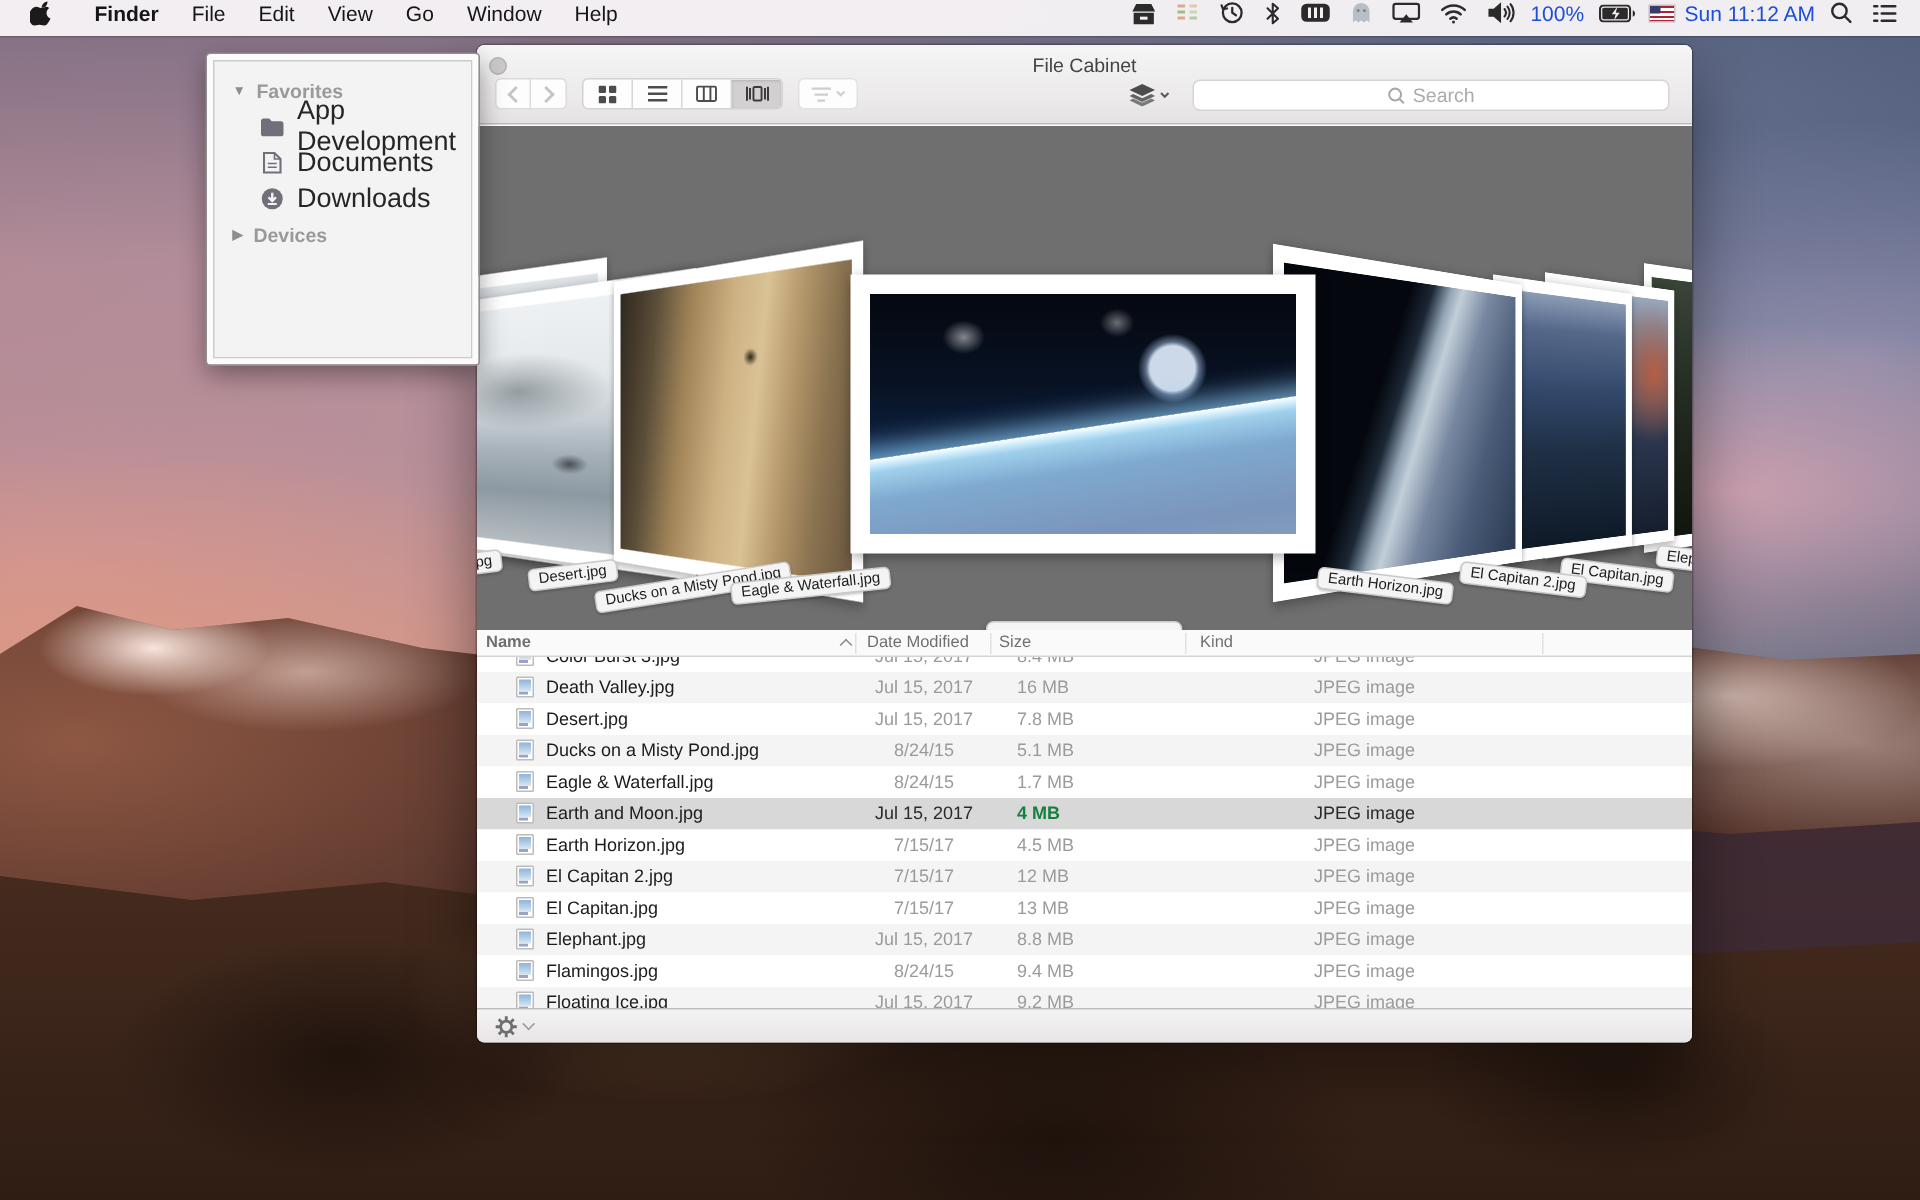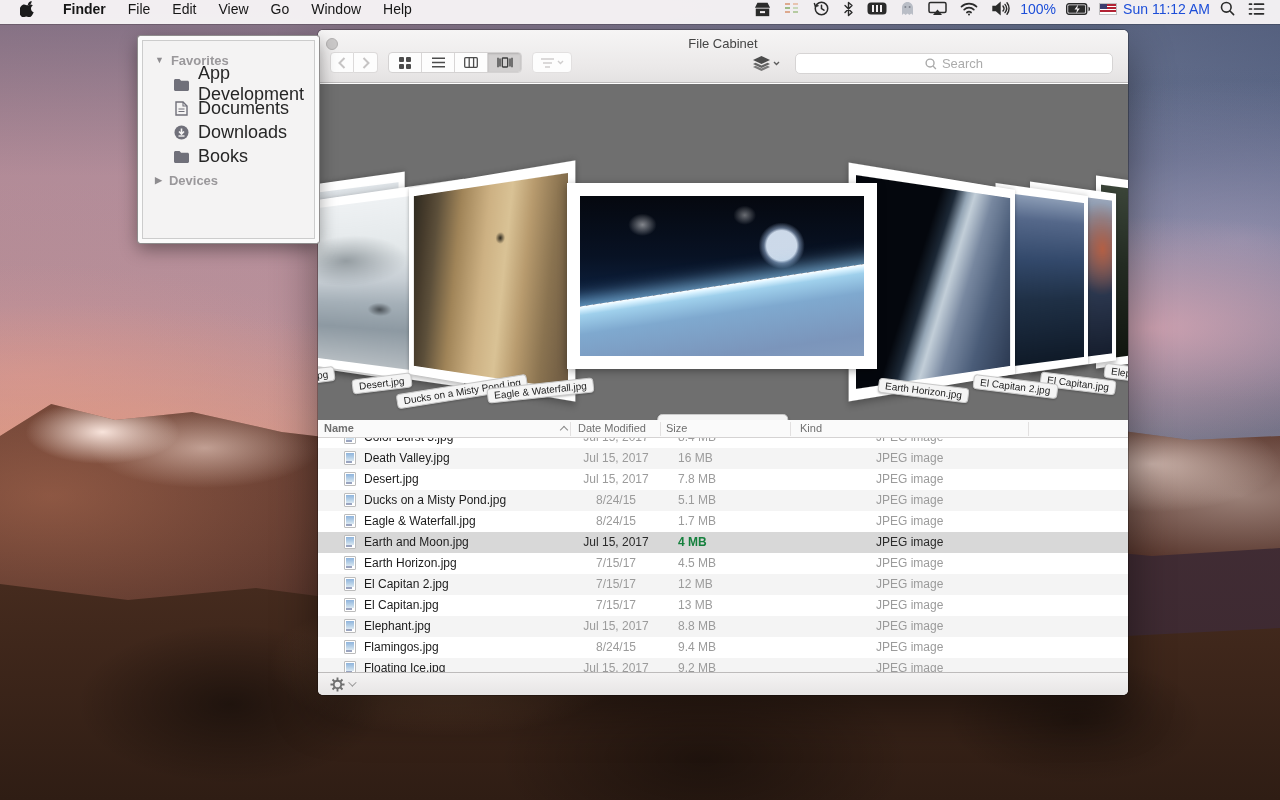--- a/index.html
+++ b/index.html
@@ -523,27 +523,19 @@
     <div class="po-item">
       <span class="po-ico">
         <svg width="15" height="15" viewBox="0 0 15 15">
             <circle cx="7.5" cy="7.5" r="7" fill="#70707a"></circle>
             <path d="M7.5 3.5v5M5 6.5l2.5 2.5L10 6.5" stroke="#f4f3f3" stroke-width="1.6" fill="none"></path>
             <path d="M4.5 11h6" stroke="#f4f3f3" stroke-width="1.4"></path>
           </svg>
       </span>
       <span>Downloads</span>
     </div>
-    <div class="po-item">
-      <span class="po-ico">
-        <svg width="17" height="13" viewBox="0 0 17 13">
-            <path fill="#70707a" d="M1 2.5C1 1.7 1.7 1 2.5 1h4l1.6 1.8h6.4c.8 0 1.5.7 1.5 1.5v7.2c0 .8-.7 1.5-1.5 1.5h-12C1.7 13 1 12.3 1 11.5z"></path>
-          </svg>
-      </span>
-      <span>Books</span>
-    </div>
     <div class="po-section">
       <span class="po-tri">▶</span>
       <span>Devices</span>
     </div>
   </div>
 
 </div>
 
 </body></html>

